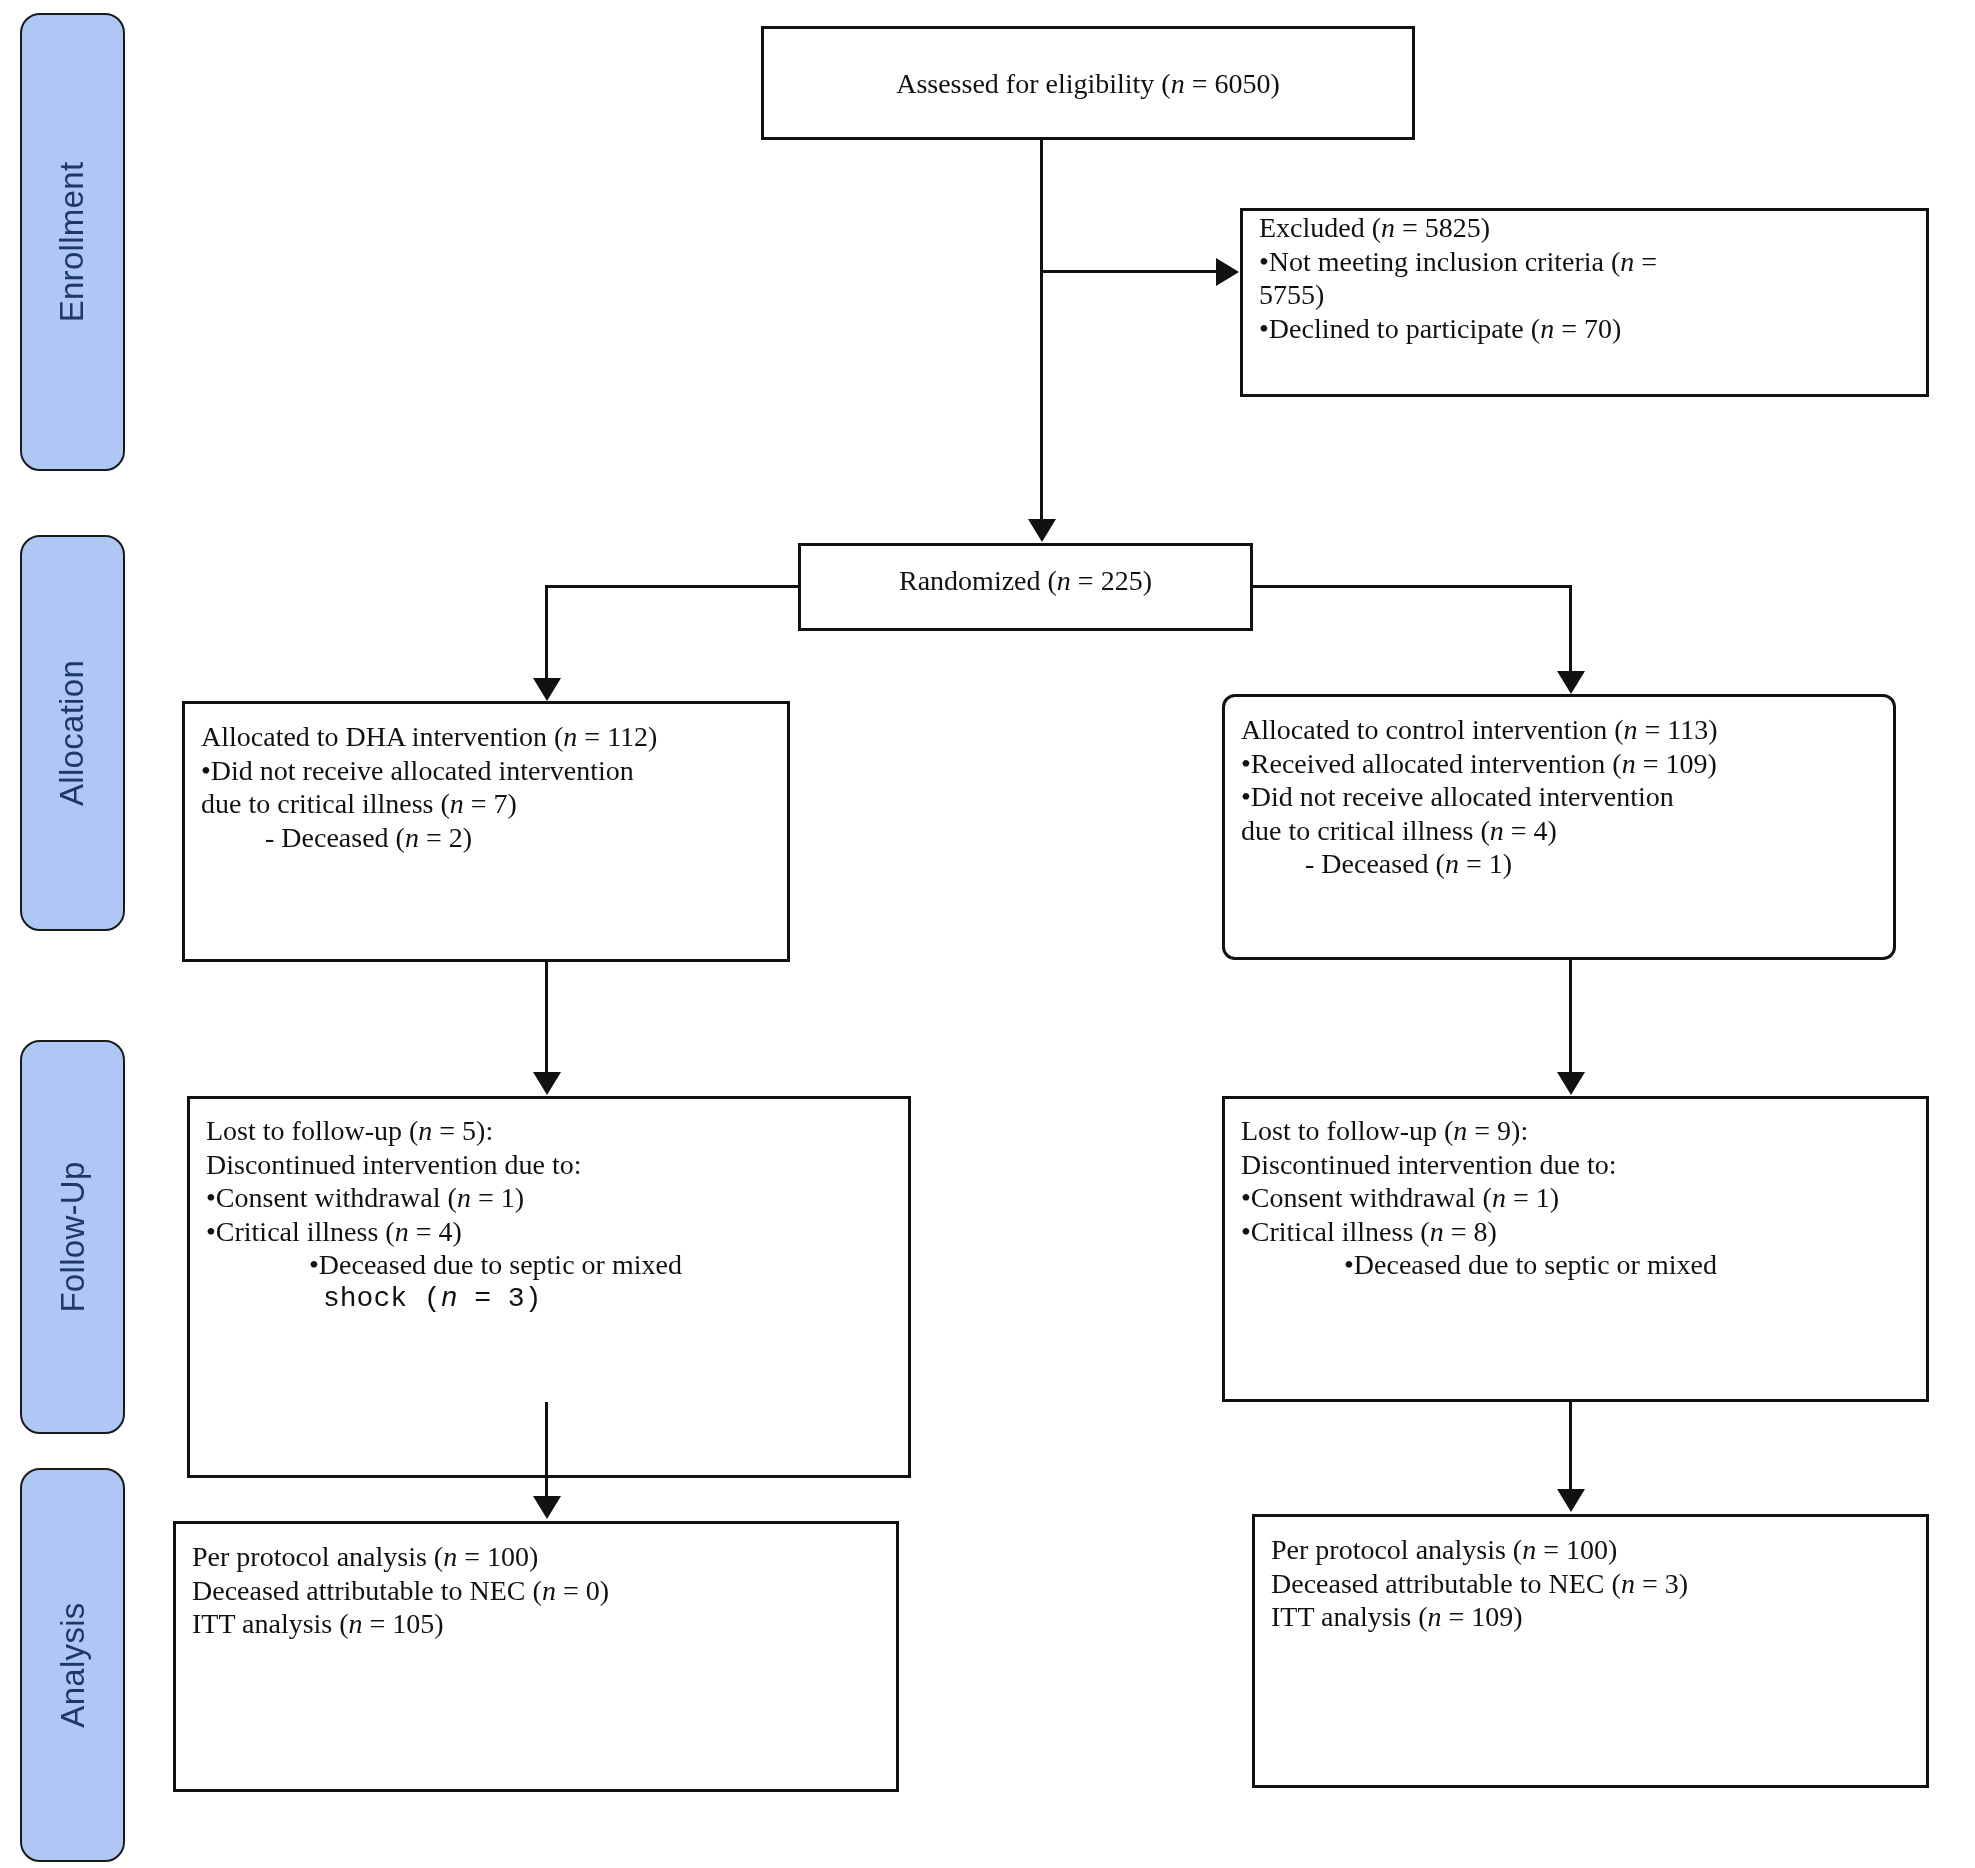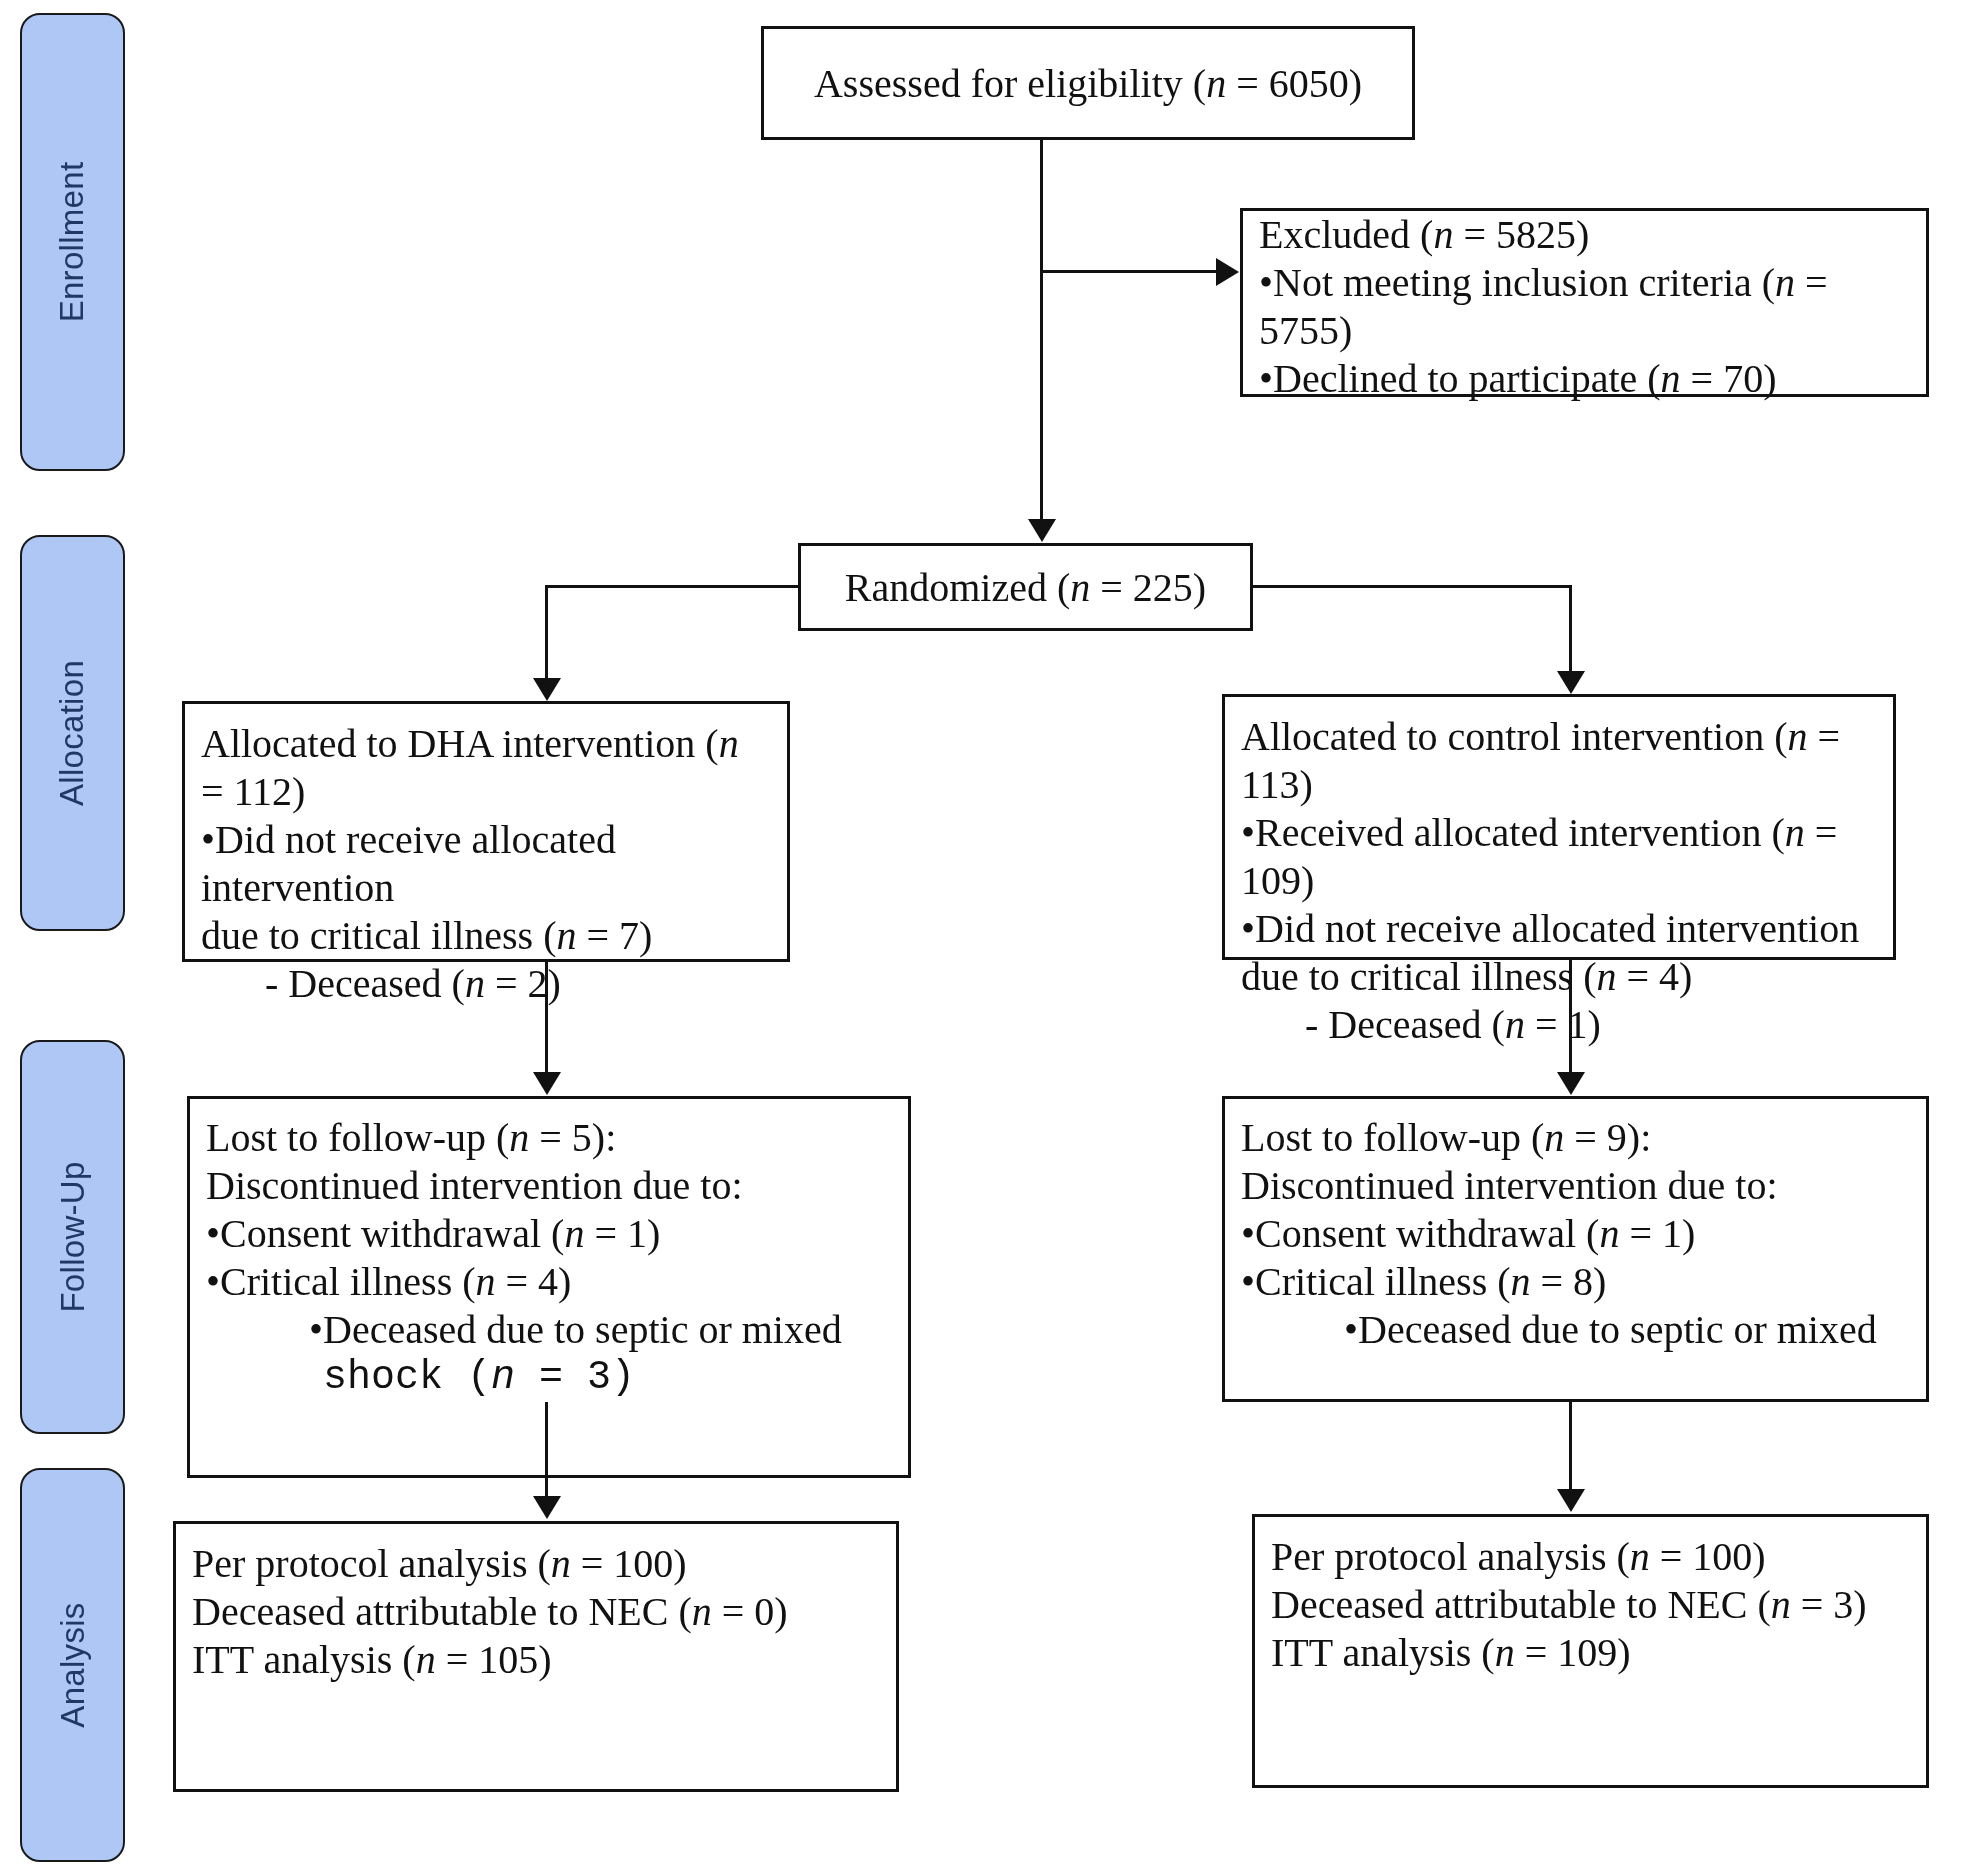--- a/index.html
+++ b/index.html
@@ -41,21 +41,21 @@
 
   
   .flow-box {
     position: absolute;
     background: #ffffff;
     border: 3.2px solid #111111;
     box-sizing: border-box;
     padding: 14px 16px 10.6px 16px;
   }
   .flow-box .line {
-    font-size: 40px;
+    font-size: 28px;
     line-height: 1.20;
     color: #111111;
     white-space: normal;
   }
   .flow-box .line.center {
     text-align: center;
   }
   .flow-box .line.dash {
     padding-left: 64px;
   }
@@ -133,21 +133,21 @@
     <div class="line center">Randomized (<i class="nvar">n</i> = 225)</div>
   </div>
 
   <div class="flow-box" style="left:182px; top:701px; width:608px; height:261px; padding-top:16px;">
     <div class="line">Allocated to DHA intervention (<i class="nvar">n</i> = 112)</div>
     <div class="line">•Did not receive allocated intervention</div>
     <div class="line">due to critical illness (<i class="nvar">n</i> = 7)</div>
     <div class="line dash">- Deceased (<i class="nvar">n</i> = 2)</div>
   </div>
 
-  <div class="flow-box" style="left:1222px; top:694px; width:674px; height:266px; padding-top:16px;">
+  <div class="flow-box" style="left:1222px; top:694px; width:674px; height:266px; padding-top:16px;border-radius:13px;">
     <div class="line">Allocated to control intervention (<i class="nvar">n</i> = 113)</div>
     <div class="line">•Received allocated intervention (<i class="nvar">n</i> = 109)</div>
     <div class="line">•Did not receive allocated intervention</div>
     <div class="line">due to critical illness (<i class="nvar">n</i> = 4)</div>
     <div class="line dash">- Deceased (<i class="nvar">n</i> = 1)</div>
   </div>
 
   <div class="flow-box" style="left:187px; top:1096px; width:724px; height:382px; padding-top:15px;">
     <div class="line">Lost to follow-up (<i class="nvar">n</i> = 5):</div>
     <div class="line">Discontinued intervention due to:</div>

